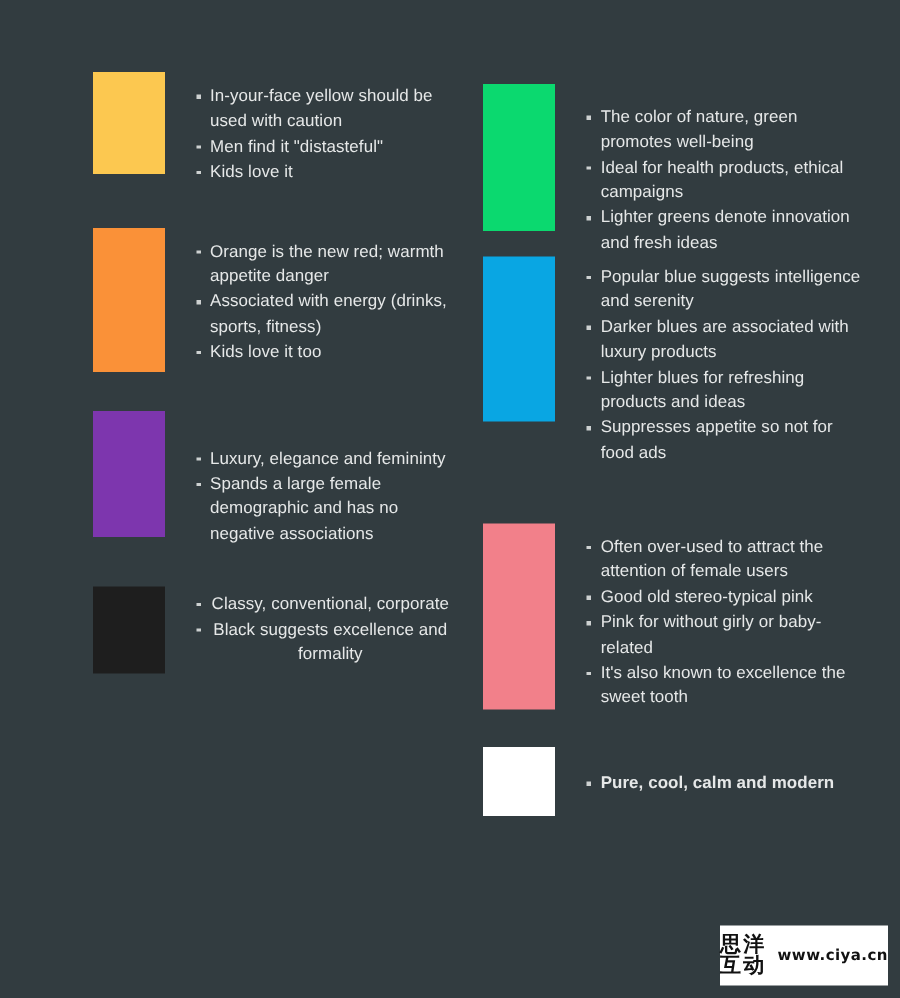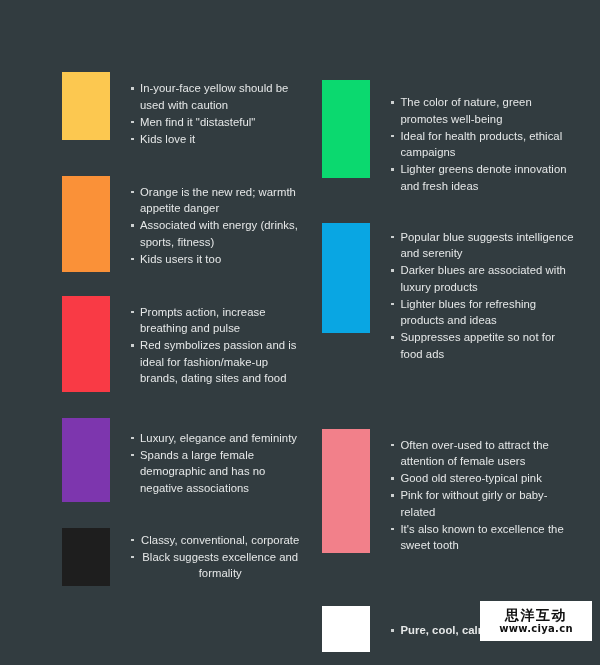--- a/index.html
+++ b/index.html
@@ -12,32 +12,32 @@
     background: #323c40;
     font-family: "Liberation Sans", sans-serif;
     overflow: hidden;
     position: relative;
   }
   #infographic {
     position: relative;
     width: 600px;
     height: 665px;
     box-sizing: border-box;
-    padding: 72px 22px 0 22px;
+    padding: 48px 22px 0 22px;
     display: flex;
     gap: 0px;
   }
   .column {
     width: 290px;
     box-sizing: border-box;
     display: flex;
     flex-direction: column;
   }
   .col-left  { padding-left: 40px; }
-  .col-right { padding-left: 22px; gap: 28px; }
+  .col-right { padding-left: 22px; }
 
   .entry {
     display: flex;
     align-items: flex-start;
     box-sizing: border-box;
   }
   .swatch {
     flex: 0 0 auto;
     box-sizing: border-box;
   }
@@ -64,26 +64,26 @@
     top: 7px;
     width: 2.5px;
     height: 2.5px;
     background: #cdd1d1;
   }
 
   
   #watermark {
     position: absolute;
     right: 8px;
-    bottom: 24px;
+    bottom: 8px;
     width: 112px;
     height: 40px;
     background: #ffffff;
     display: flex;
-    flex-direction: column;
+    flex-direction: row;
     align-items: center;
     justify-content: center;
     line-height: 1;
   }
   #watermark .wm-cn {
     color: #111111;
     font-size: 14px;
     font-weight: bold;
     letter-spacing: 1.5px;
     font-family: "DejaVu Sans", sans-serif;
@@ -109,33 +109,26 @@
           <li>In-your-face yellow should be used with caution</li>
           <li>Men find it "distasteful"</li>
           <li>Kids love it</li>
         </ul>
       </div>
       <div class="entry" style="margin-top: 28px;">
         <div class="swatch" style="background: rgb(250, 145, 56); width: 48px; height: 96px; margin-top: 0px;"></div>
         <ul class="notes" style="margin-top: 8px; margin-left: 20px;">
           <li>Orange is the new red; warmth appetite danger</li>
           <li>Associated with energy (drinks, sports, fitness)</li>
-          <li>Kids users it too</li>
-        </ul>
-      </div>
-      <div class="entry" style="margin-top: 24px;">
-        <div class="swatch" style="background: rgb(249, 58, 69); width: 48px; height: 96px; margin-top: 0px;"></div>
-        <ul class="notes" style="margin-top: 8px; margin-left: 20px;">
-          <li>Prompts action, increase breathing and pulse</li>
-          <li>Red symbolizes passion and is ideal for fashion/make-up brands, dating sites and food</li>
+          <li>Kids love it too</li>
         </ul>
       </div>
       <div class="entry" style="margin-top: 26px;">
         <div class="swatch" style="background: rgb(125, 54, 174); width: 48px; height: 84px; margin-top: 0px;"></div>
-        <ul class="notes" style="margin-top: 12px; margin-left: 20px;">
+        <ul class="notes" style="margin-top: 24px; margin-left: 20px;">
           <li>Luxury, elegance and femininty</li>
           <li>Spands a large female demographic and has no negative associations</li>
         </ul>
       </div>
       <div class="entry" style="margin-top: 26px; text-align: center;">
         <div class="swatch" style="background: rgb(30, 30, 30); width: 48px; height: 58px; margin-top: 0px;"></div>
         <ul class="notes" style="margin-top: 4px; margin-left: 20px;">
           <li>Classy, conventional, corporate</li>
           <li>Black suggests excellence and formality</li>
         </ul>

